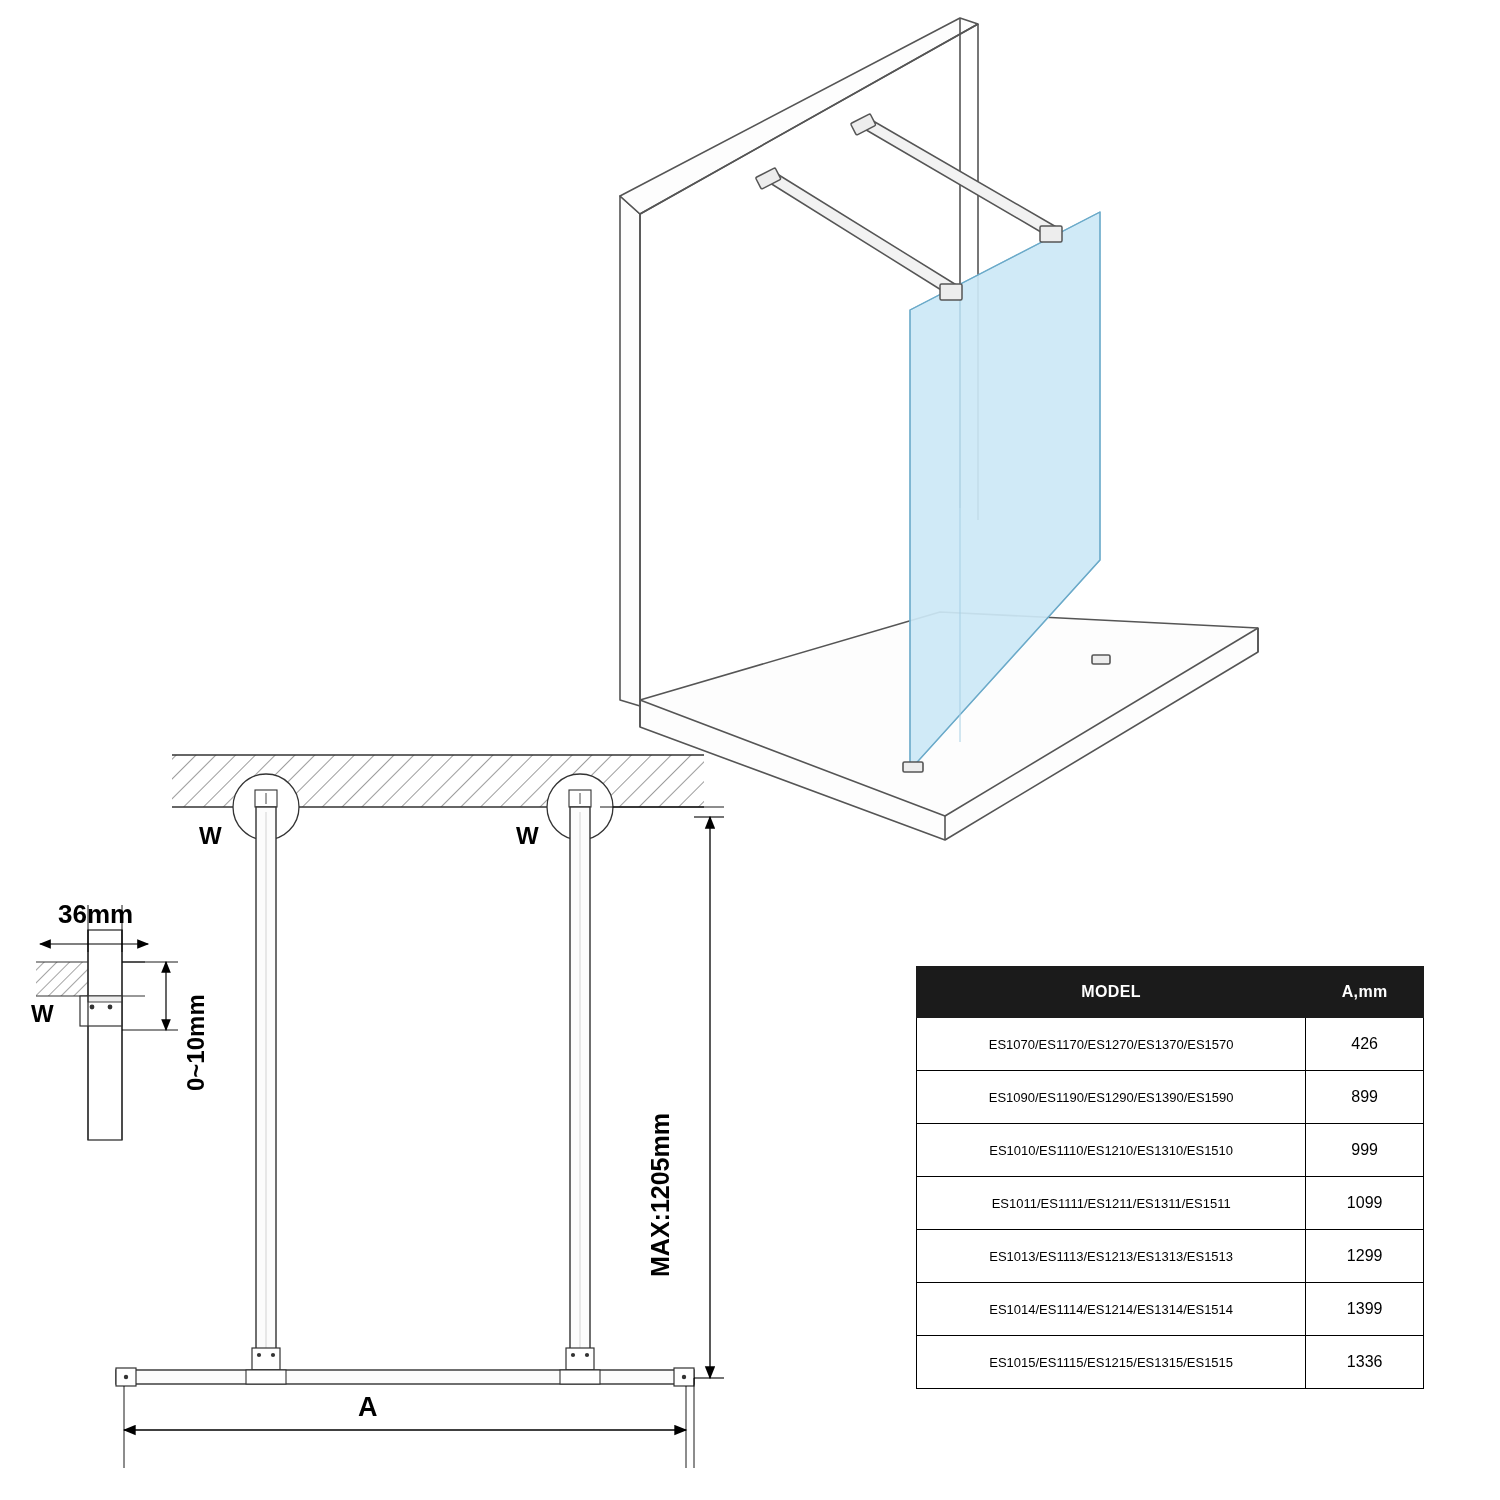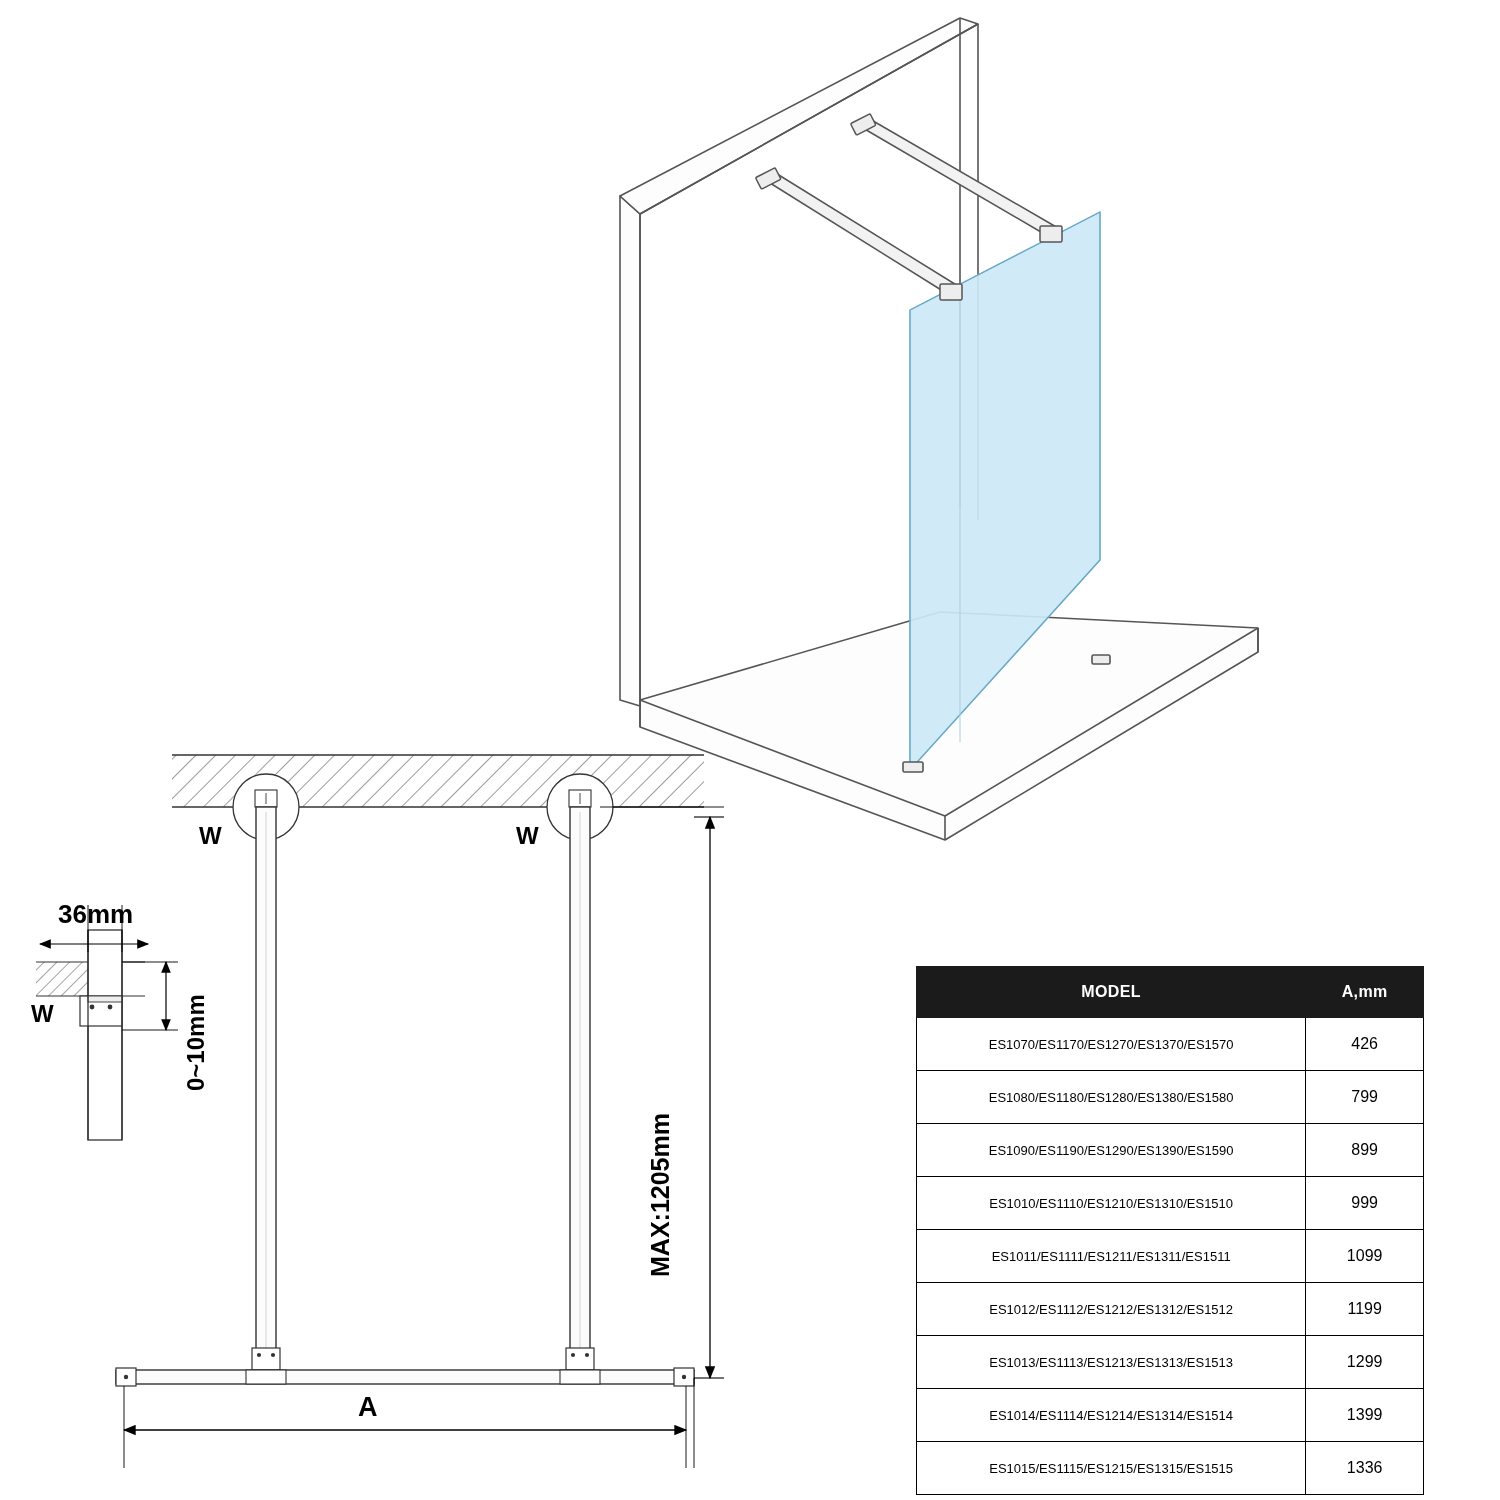--- a/index.html
+++ b/index.html
@@ -217,40 +217,32 @@
         <th>MODEL</th>
         <th>A,mm</th>
       </tr>
     </thead>
     <tbody>
       <tr>
         <td class="model-cell">ES1070/ES1170/ES1270/ES1370/ES1570</td>
         <td class="a-cell">426</td>
       </tr>
       <tr>
-        <td class="model-cell">ES1080/ES1180/ES1280/ES1380/ES1580</td>
-        <td class="a-cell">799</td>
-      </tr>
-      <tr>
         <td class="model-cell">ES1090/ES1190/ES1290/ES1390/ES1590</td>
         <td class="a-cell">899</td>
       </tr>
       <tr>
         <td class="model-cell">ES1010/ES1110/ES1210/ES1310/ES1510</td>
         <td class="a-cell">999</td>
       </tr>
       <tr>
         <td class="model-cell">ES1011/ES1111/ES1211/ES1311/ES1511</td>
         <td class="a-cell">1099</td>
       </tr>
       <tr>
-        <td class="model-cell">ES1012/ES1112/ES1212/ES1312/ES1512</td>
-        <td class="a-cell">1199</td>
-      </tr>
-      <tr>
         <td class="model-cell">ES1013/ES1113/ES1213/ES1313/ES1513</td>
         <td class="a-cell">1299</td>
       </tr>
       <tr>
         <td class="model-cell">ES1014/ES1114/ES1214/ES1314/ES1514</td>
         <td class="a-cell">1399</td>
       </tr>
       <tr>
         <td class="model-cell">ES1015/ES1115/ES1215/ES1315/ES1515</td>
         <td class="a-cell">1336</td>

